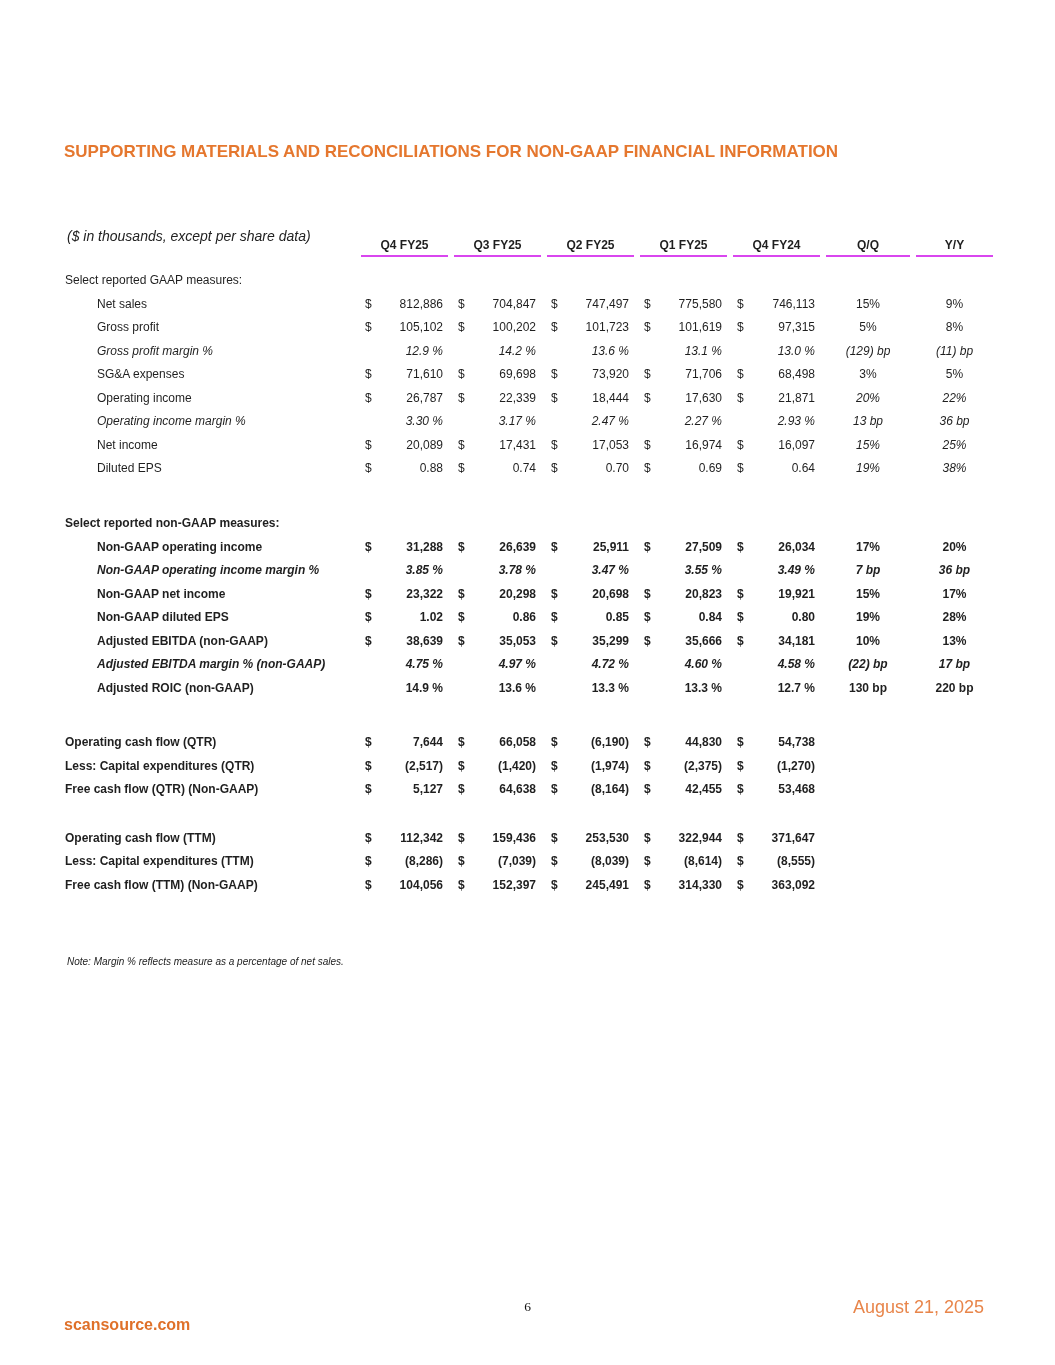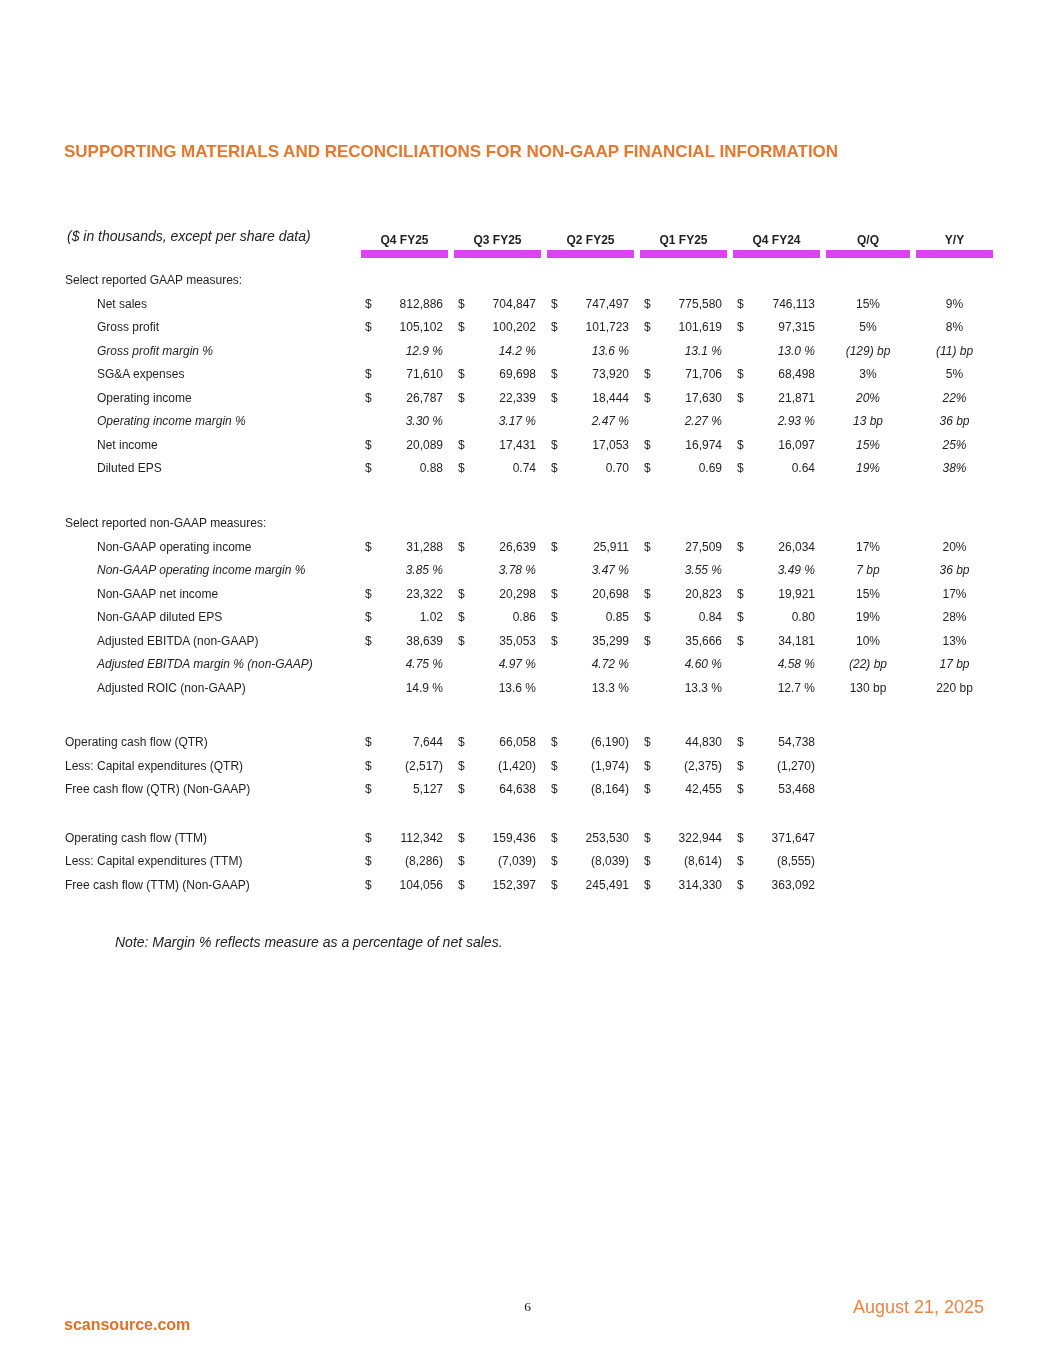--- a/index.html
+++ b/index.html
@@ -26,36 +26,36 @@
   
   .fin-table { position:absolute; top:233px; left:65px; width:931px; }
   .trow {
     display:grid;
     grid-template-columns:293px repeat(5, 93px) 90px 83px;
     height:23.5px; align-items:center; font-size:12px;
   }
   .thead-row { height:24px; align-items:end; margin-bottom:11px; }
   .colhead {
     font-weight:bold; text-align:center; font-size:12px;
-    border-bottom:8px solid #d946ef; padding-bottom:3px; margin:0 3px;
+    border-bottom:2px solid #d946ef; padding-bottom:3px; margin:0 3px;
   }
   .sec-head { font-size:12px; height:24px; display:flex; align-items:center; }
-  .block + .block { margin-top:31px; }
+  .block + .block { margin-top:31px;font-weight:bold; }
   .block.tight { margin-top:25px; }
 
   .rlabel { white-space:nowrap; }
   .rlabel.indent { padding-left:32px; }
   .it { font-style:italic; }
 
   .qcell { display:flex; justify-content:space-between; align-items:baseline; padding-left:7px; padding-right:8px; }
   .qcell .dollar { flex:0 0 auto; }
   .qcell .val { flex:1 1 auto; text-align:right; white-space:nowrap; }
   .chg { text-align:center; white-space:nowrap; }
 
-  .note { position:absolute; top:934px; left:67px; font-size:14px; font-style:italic; color:#222;margin-left:48px; }
+  .note { position:absolute; top:956px; left:67px; font-size:10px; font-style:italic; color:#222; }
 
   
   .footer-site { position:absolute; left:64px; top:1316px; font-size:16px; font-weight:bold; color:#DF7029; }
   .footer-page { position:absolute; left:0; right:0; top:1299px; text-align:center; font-size:13.5px; color:#111;
                  font-family:"Liberation Serif", serif; }
   .footer-date { position:absolute; right:71px; top:1297px; font-size:18px; color:#E8854A; }
 </style>
 </head>
 <body>
 

